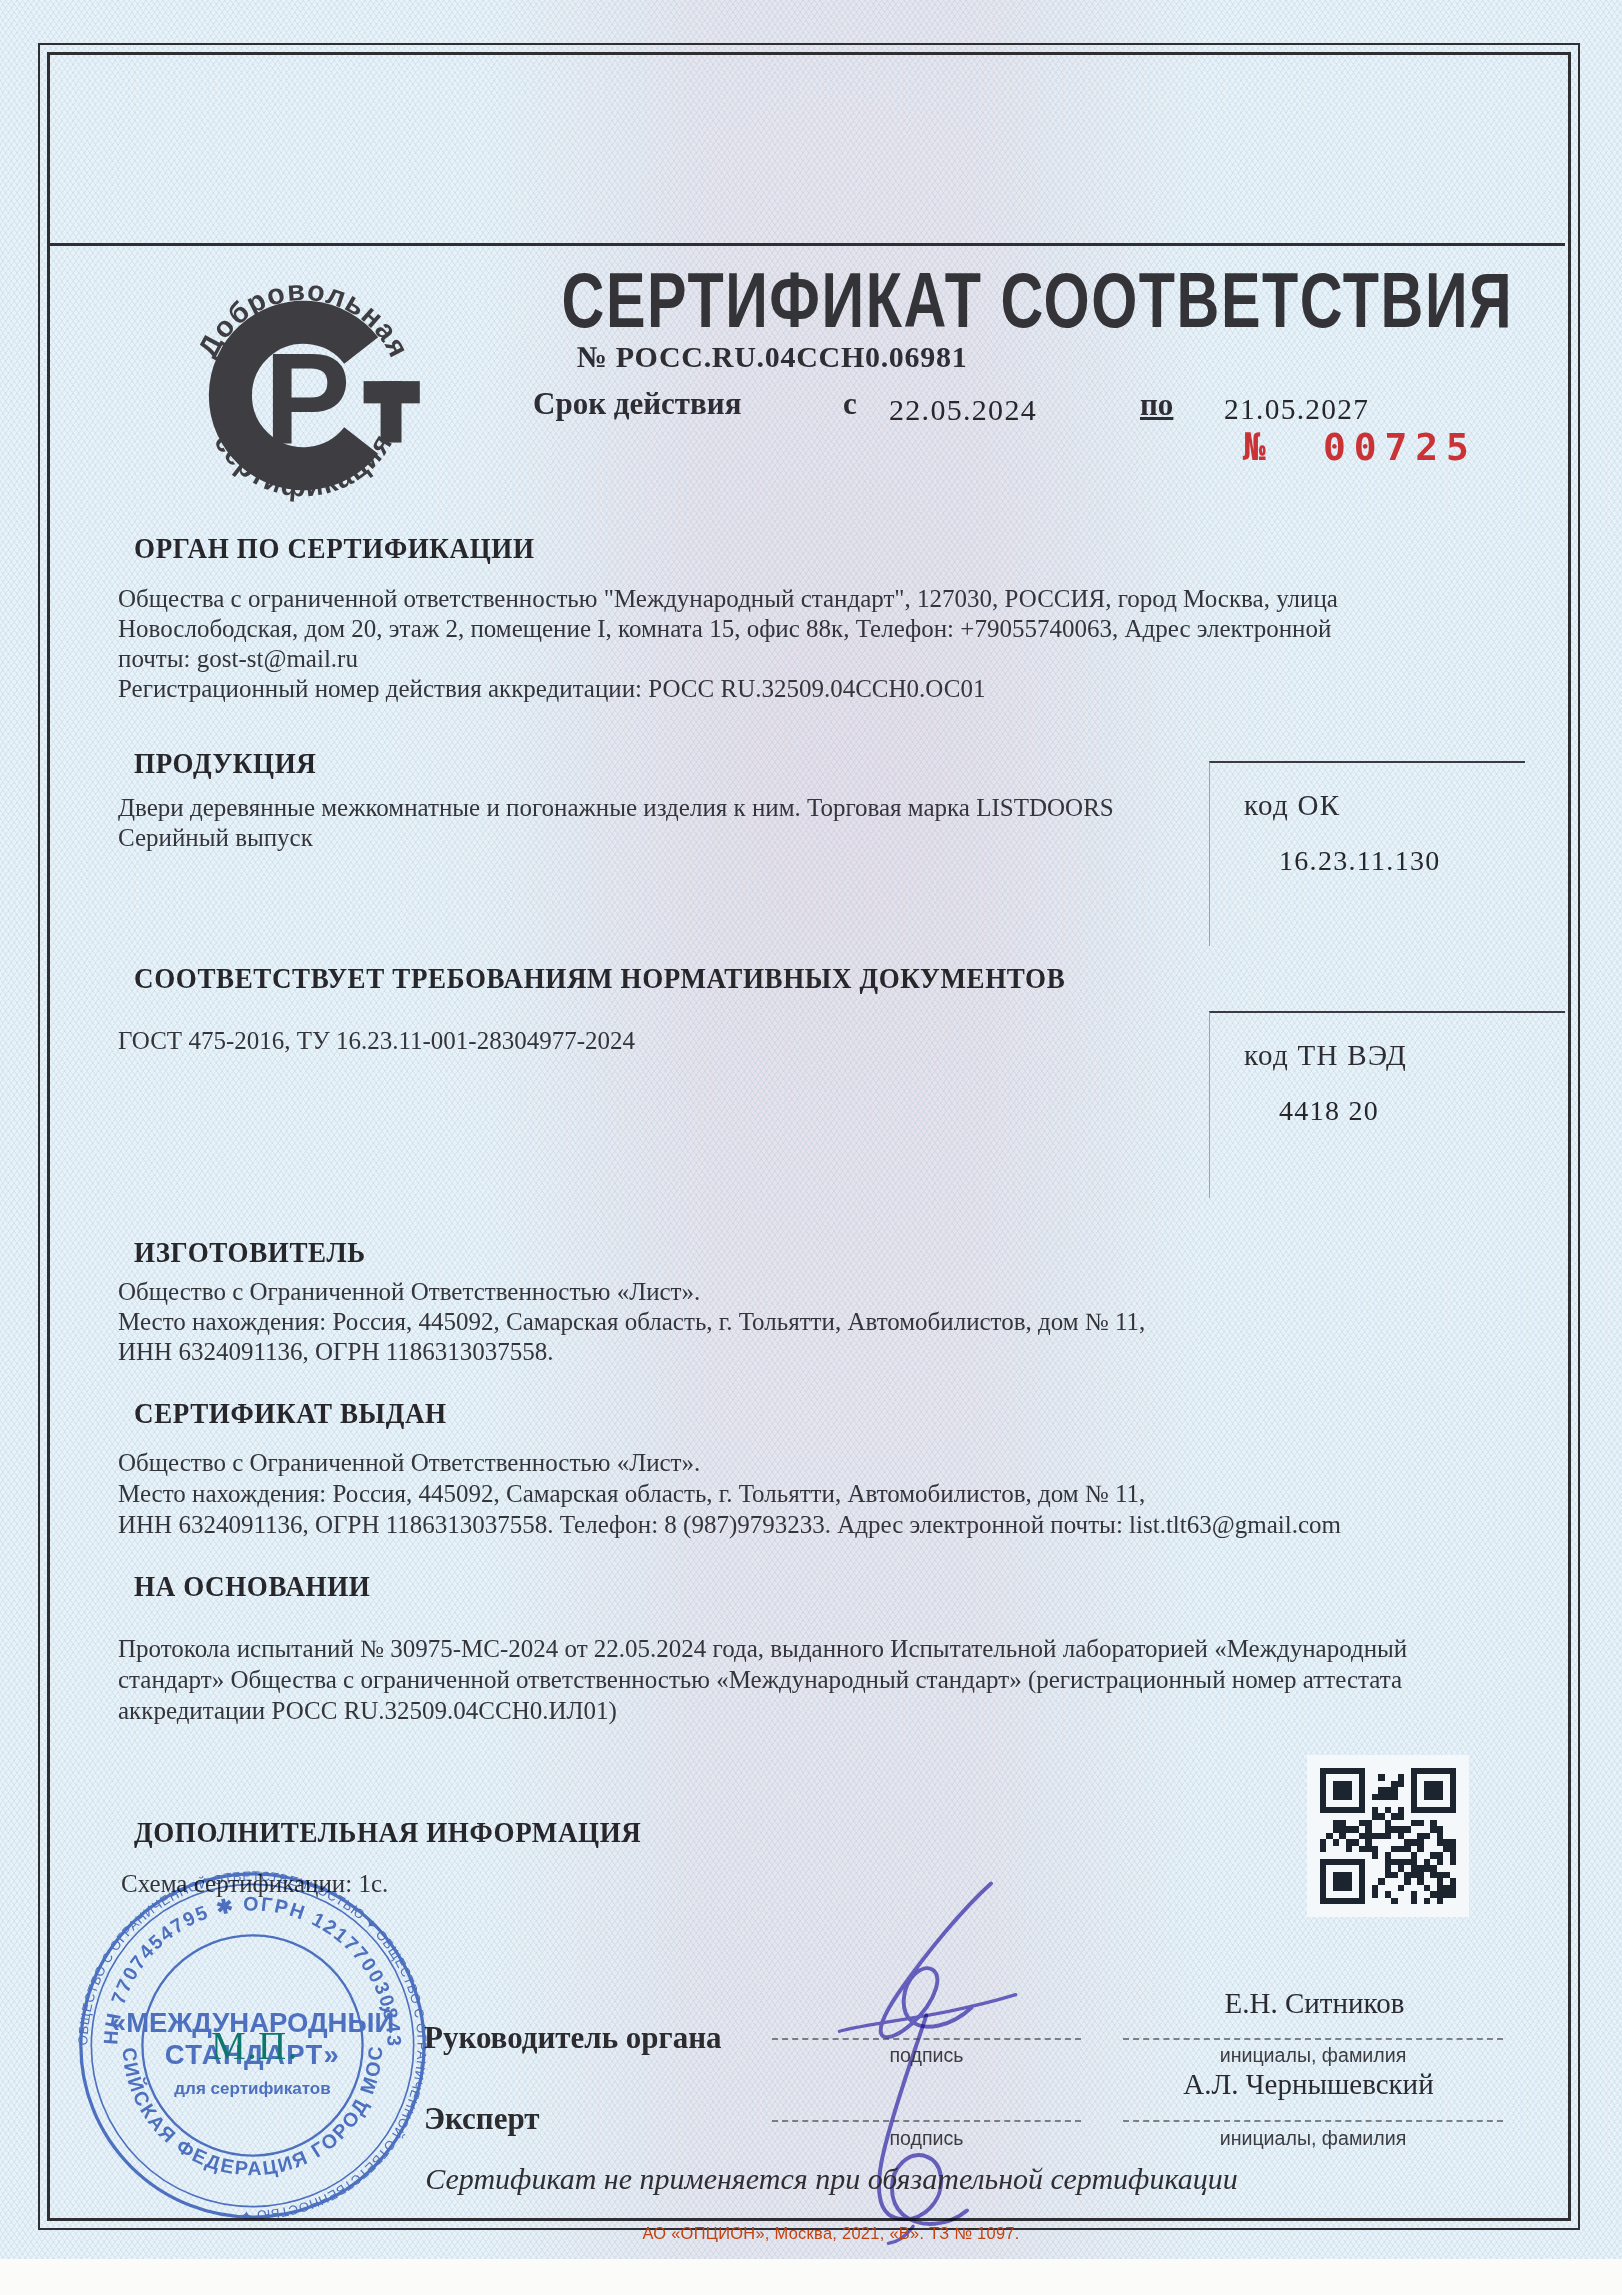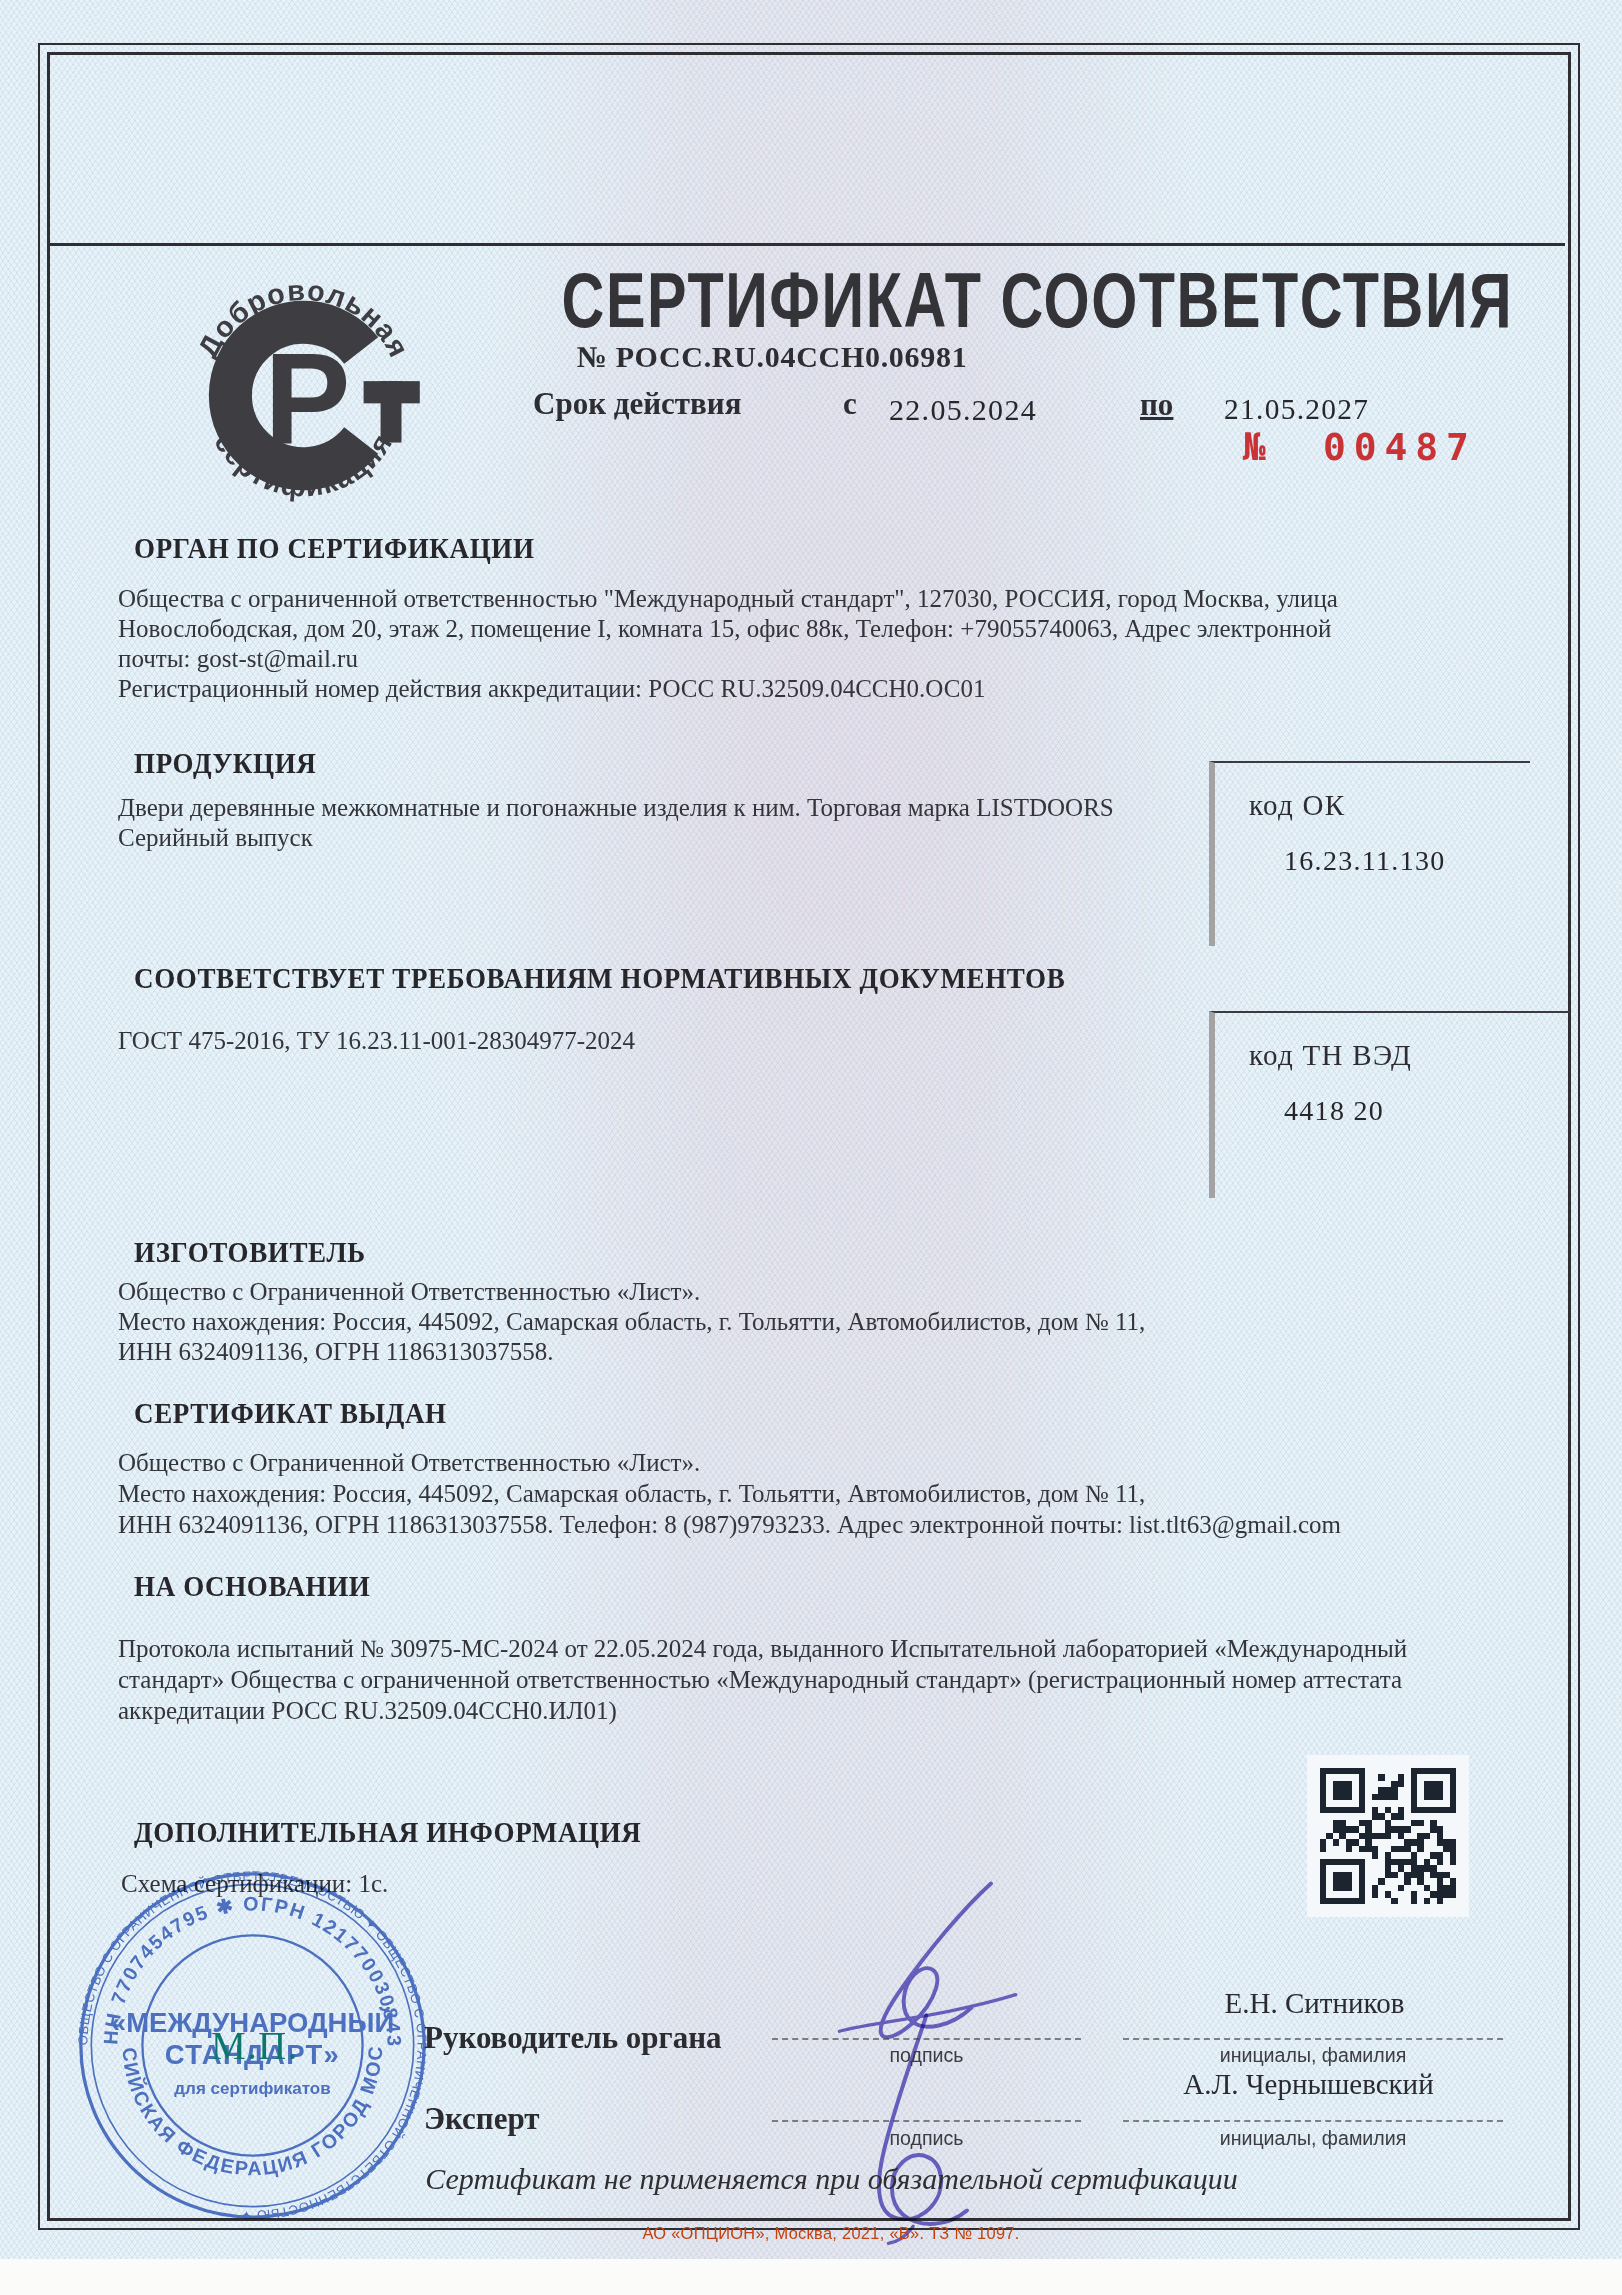--- a/index.html
+++ b/index.html
@@ -30,21 +30,21 @@
   .v-to{left:1224px;top:393px;font-size:29.4px;color:#26262b;letter-spacing:1.3px;}
   .blank-label{left:1243px;top:425px;font-family:"DejaVu Sans Mono",monospace;font-weight:600;
                font-size:38px;color:#c93336;}
   .blank-value{left:1323px;top:425px;font-family:"DejaVu Sans Mono",monospace;font-weight:600;
                font-size:38px;letter-spacing:7.9px;color:#c93336;}
   .sh{font-weight:700;font-size:30px;letter-spacing:0.7px;color:#26262b;transform:scaleX(.9);
       transform-origin:left center;white-space:nowrap;}
   .body-lines{color:#34343b;font-size:25px;}
   .body-lines div{line-height:30px;white-space:nowrap;}
   .lh47 div{line-height:31px;}
-  .codebox{border-left:6px solid #a3a3a3;border-top:2px solid #3a3a40;}
+  .codebox{border-left:1px solid #a3a3a3;border-top:2px solid #3a3a40;}
   .code-label{position:absolute;left:34px;top:26px;font-size:29px;color:#2d2d33;letter-spacing:1.3px;white-space:nowrap;}
   .code-value{position:absolute;left:69px;top:82px;font-size:28px;color:#26262b;letter-spacing:1.3px;white-space:nowrap;}
   .role{font-weight:700;font-size:31px;color:#2b2b30;white-space:nowrap;margin-top:12px;}
   .sig-line{border-bottom:2px dashed rgba(62,62,68,.62);height:0;}
   .caption{font-family:"Liberation Sans",sans-serif;font-size:19.6px;color:#3c3c42;text-align:center;}
   .sig-name{font-size:29px;color:#2a2a30;text-align:center;white-space:nowrap;}
   .mp{font-size:39px;color:#0f766e;letter-spacing:1.3px;}
   .footer-note{left:262px;top:2162px;width:1139px;text-align:center;font-style:italic;font-size:30px;color:#2e2e33;}
   .print-info{left:275px;top:2224px;width:1112px;text-align:center;font-family:"Liberation Sans",sans-serif;
               font-size:16.4px;color:#c2410c;letter-spacing:0.3px;}
@@ -84,21 +84,21 @@
   <div class="cert-title abs">СЕРТИФИКАТ СООТВЕТСТВИЯ</div>
   <div class="cert-number abs">№ РОСС.RU.04ССН0.06981</div>
 
   <div class="v-label abs nowrap">Срок действия</div>
   <div class="v-prep1 abs">с</div>
   <div class="v-from abs">22.05.2024</div>
   <div class="v-prep2 abs">по</div>
   <div class="v-to abs">21.05.2027</div>
 
   <div class="blank-label abs">№</div>
-  <div class="blank-value abs">00487</div>
+  <div class="blank-value abs">00725</div>
 
   <div class="sh abs" style="left:134px;top:531px;">ОРГАН ПО СЕРТИФИКАЦИИ</div>
   <div class="body-lines abs" style="left:118px;top:584px;">
     <div>Общества с ограниченной ответственностью "Международный стандарт", 127030, РОССИЯ, город Москва, улица</div>
     <div>Новослободская, дом 20, этаж 2, помещение I, комната 15, офис 88к, Телефон: +79055740063, Адрес электронной</div>
     <div>почты: gost-st@mail.ru</div>
     <div>Регистрационный номер действия аккредитации: РОСС RU.32509.04ССН0.ОС01</div>
   </div>
 
   <div class="sh abs" style="left:134px;top:746px;">ПРОДУКЦИЯ</div>

